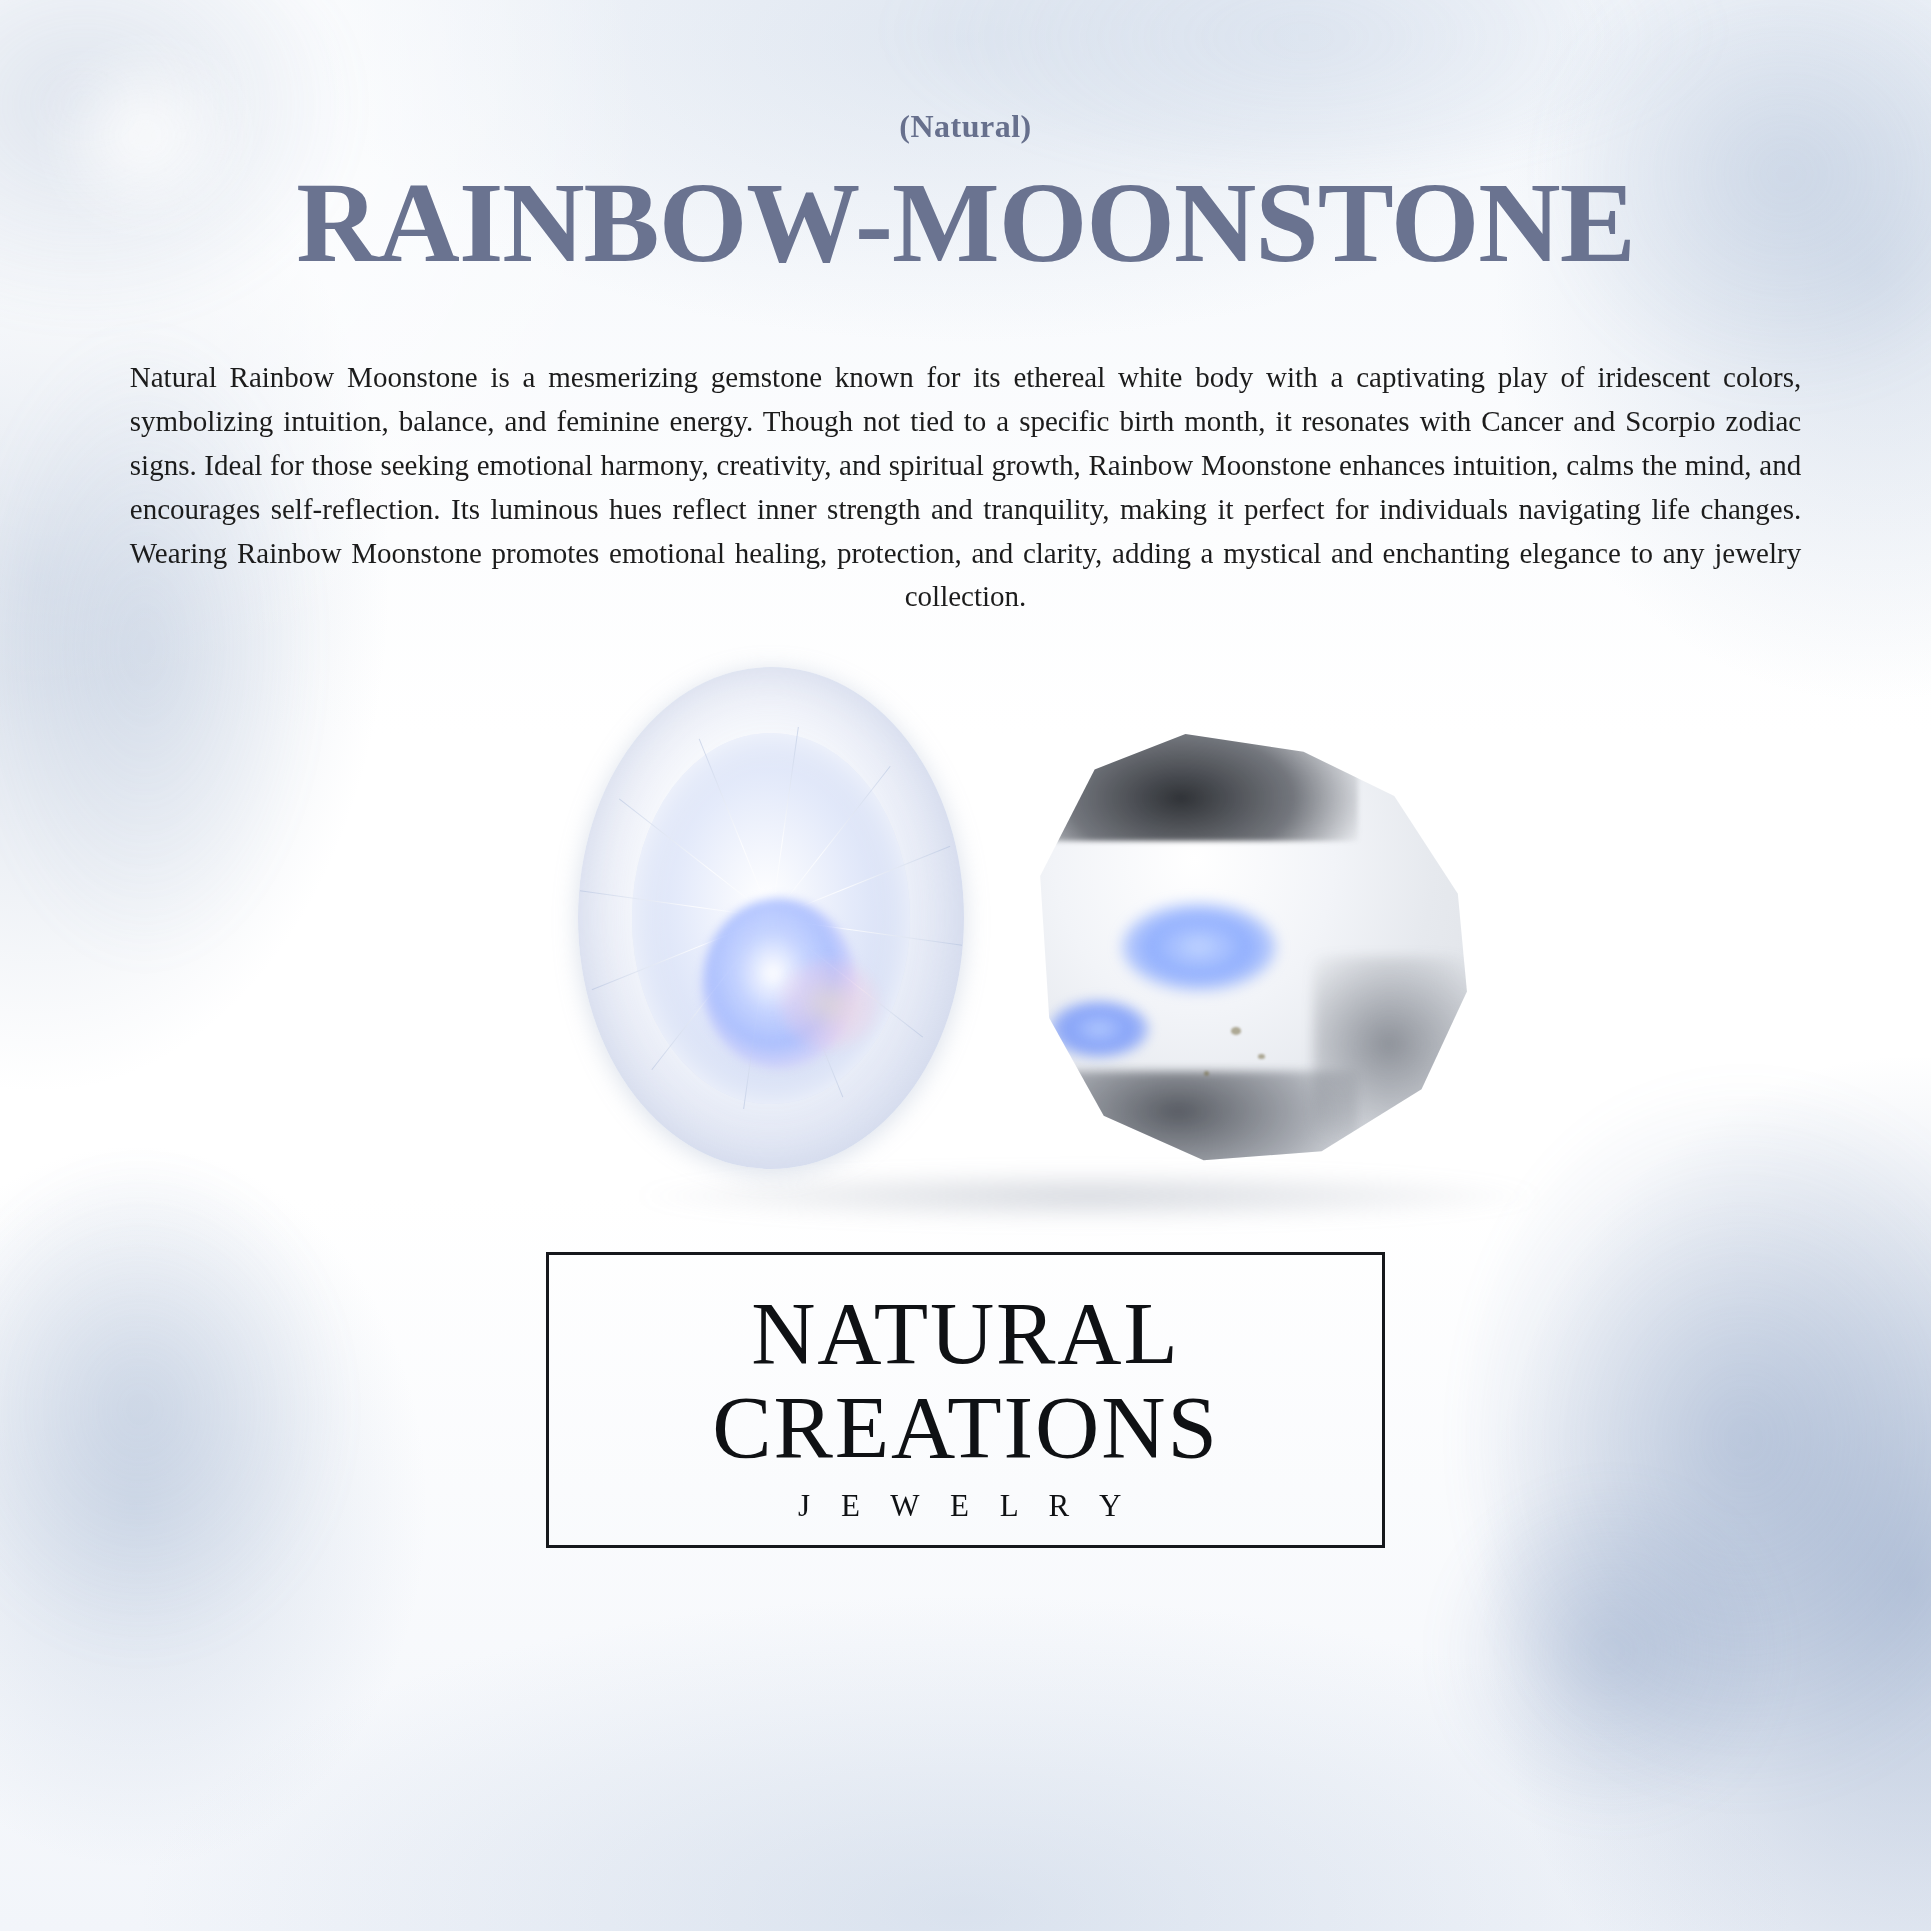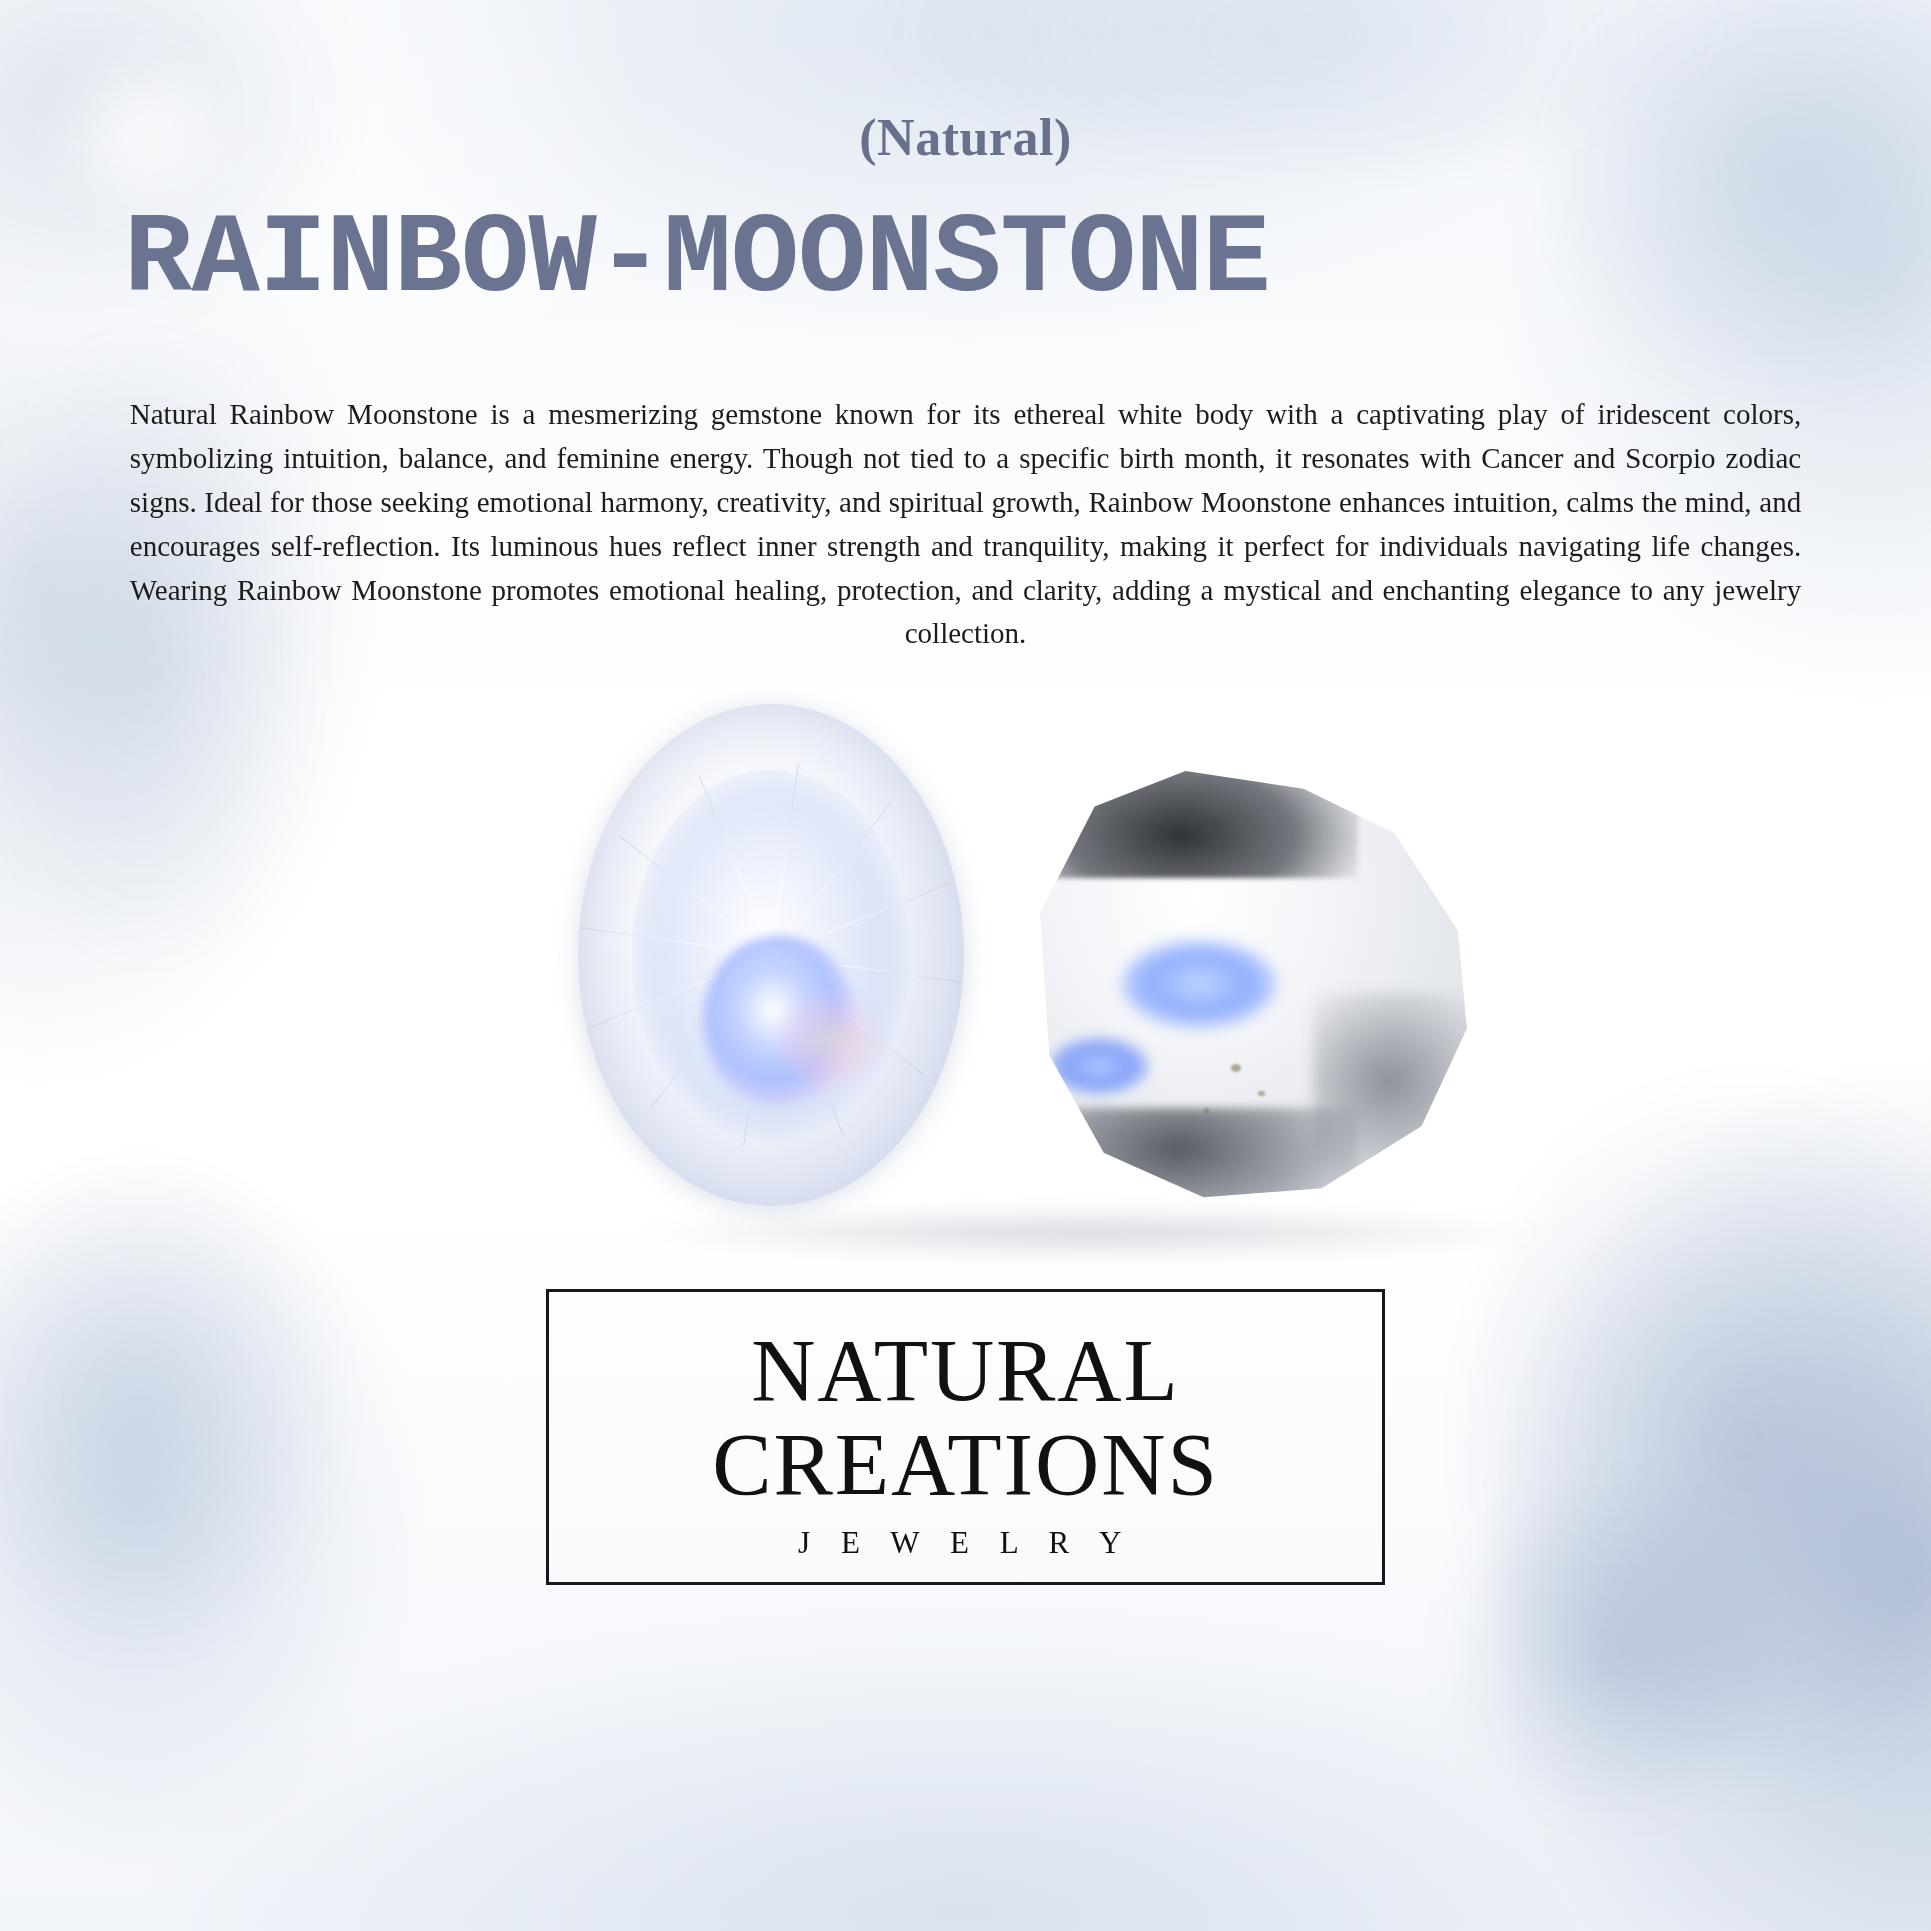--- a/index.html
+++ b/index.html
@@ -61,34 +61,35 @@
     width: 1931px;
     height: 1931px;
     box-sizing: border-box;
     padding: 0 124px;
   }
 
   .eyebrow {
     text-align: center;
     font-family: "Liberation Serif", serif;
     font-weight: bold;
-    font-size: 52px;
+    font-size: 32px;
     letter-spacing: 0.5px;
     color: #67708d;
     margin-top: 108px;
   }
 
   .title {
-    font-family: Liberation Mono, monospace;
+    text-align: center;
+    font-family: Liberation Serif, serif;
     font-weight: bold;
     font-size: 114px;
     line-height: 1.0;
     letter-spacing: -1px;
     color: #6a7390;
-    margin-top: 36px;
+    margin-top: 21px;
   }
 
   .body-text {
     margin-top: 50px;
     font-family: "Liberation Serif", serif;
     font-size: 29px;
     line-height: 1.51;
     color: #1c1c1c;
     text-align: justify;
     text-align-last: center;

